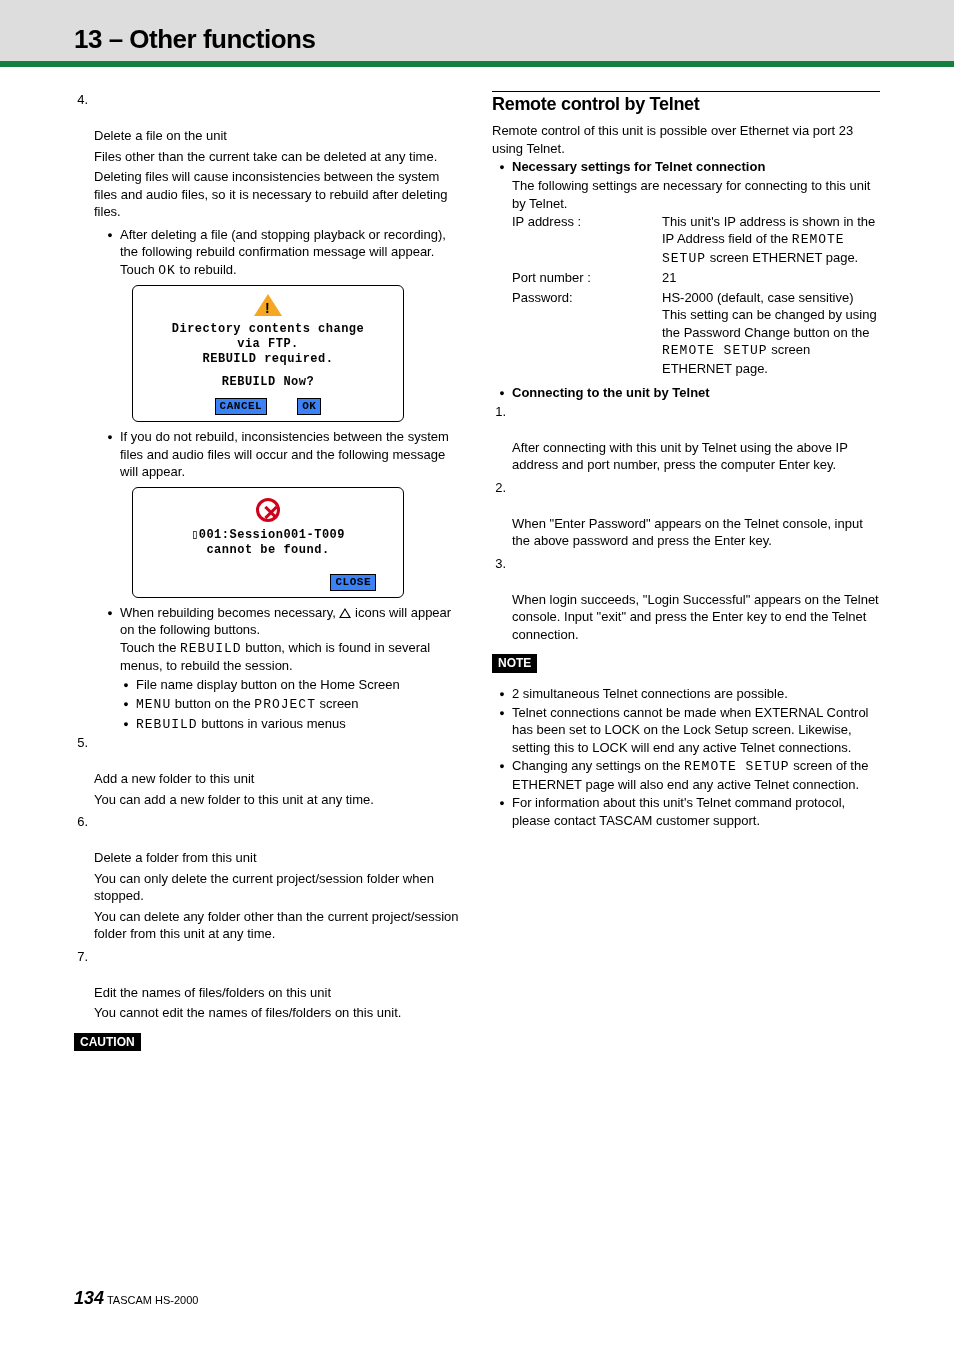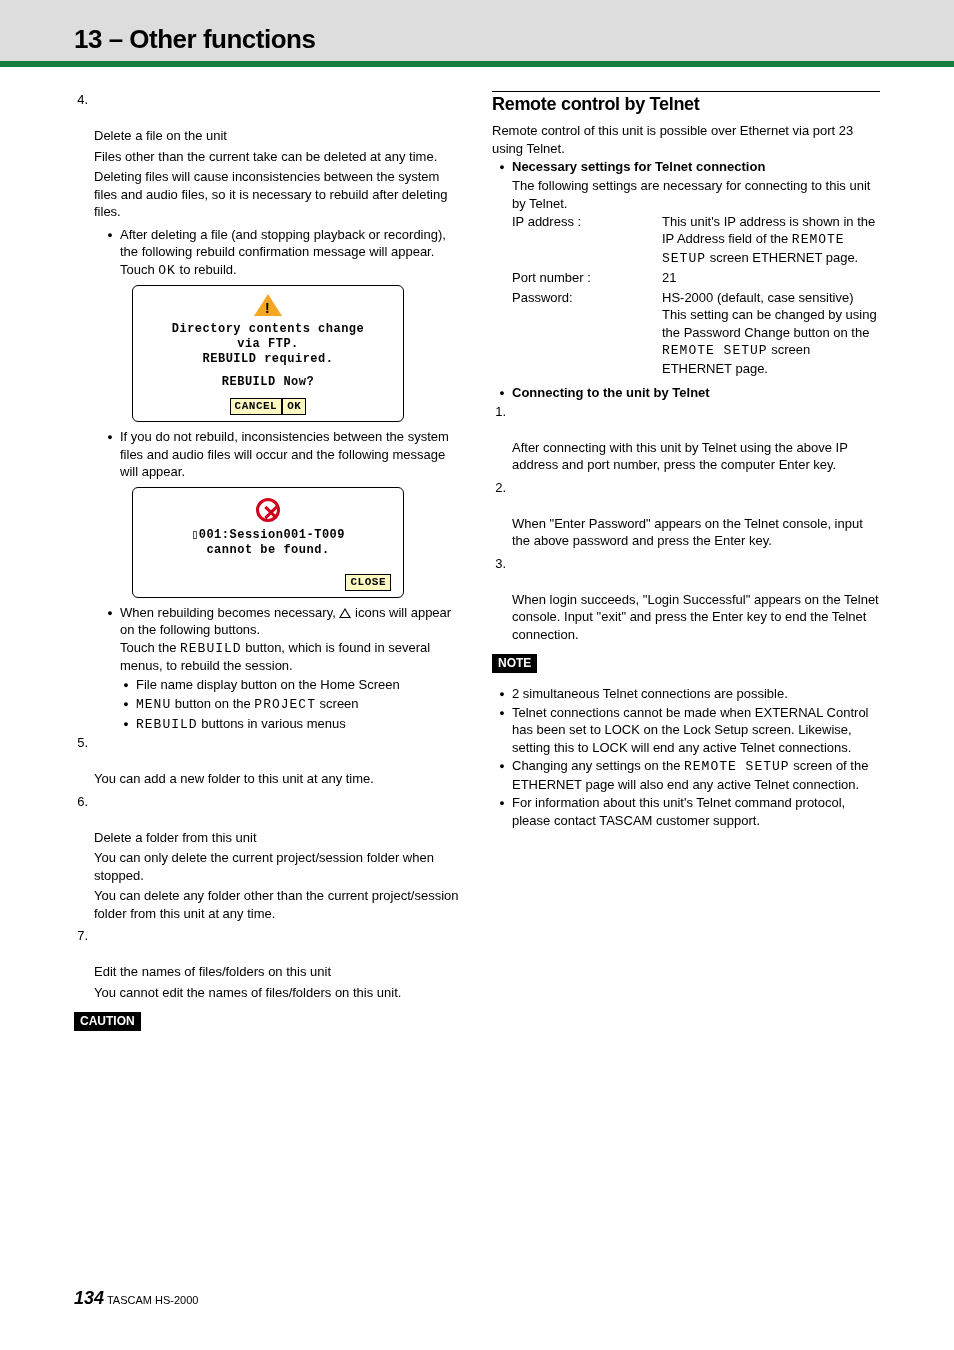--- a/index.html
+++ b/index.html
@@ -102,22 +102,22 @@
     top: 10px; left: 4px;
   }
   .dialog .err-icon::before { transform: rotate(45deg); }
   .dialog .err-icon::after { transform: rotate(-45deg); }
   .dialog .btns { margin-top: 8px; }
   .dialog .btn {
     display: inline-block;
     border: 1px solid #000;
     padding: 0 4px;
     font-size: 11px;
-    margin: 0 0px;
-    background: #fef9c3;
+    margin: 0 15px;
+    background: #3b82f6;
     text-align: right;
   }
   .dialog .btns-right { text-align: right; padding-right: 12px; margin-top: 16px; }
   .dialog .diagline { line-height: 1.25; }
   .tri-inline {
     display: inline-block;
     width: 0; height: 0;
     border-left: 6px solid transparent;
     border-right: 6px solid transparent;
     border-bottom: 10px solid #000;
@@ -222,20 +222,21 @@
     <div class="ul-item indent2">
       <div class="ul-bullet">●</div>
       <div class="ul-body">
         <span class="mono">REBUILD</span><span> buttons in various menus</span>
       </div>
     </div>
 
     <div class="ol-item">
       <div class="ol-num">5.</div>
       <div class="ol-body">
+        <p>Add a new folder to this unit</p>
         <p>You can add a new folder to this unit at any time.</p>
       </div>
     </div>
 
     <div class="ol-item">
       <div class="ol-num">6.</div>
       <div class="ol-body">
         <p>Delete a folder from this unit</p>
         <p>You can only delete the current project/session folder when stopped.</p>
         <p>You can delete any folder other than the current project/session folder from this unit at any time.</p>

